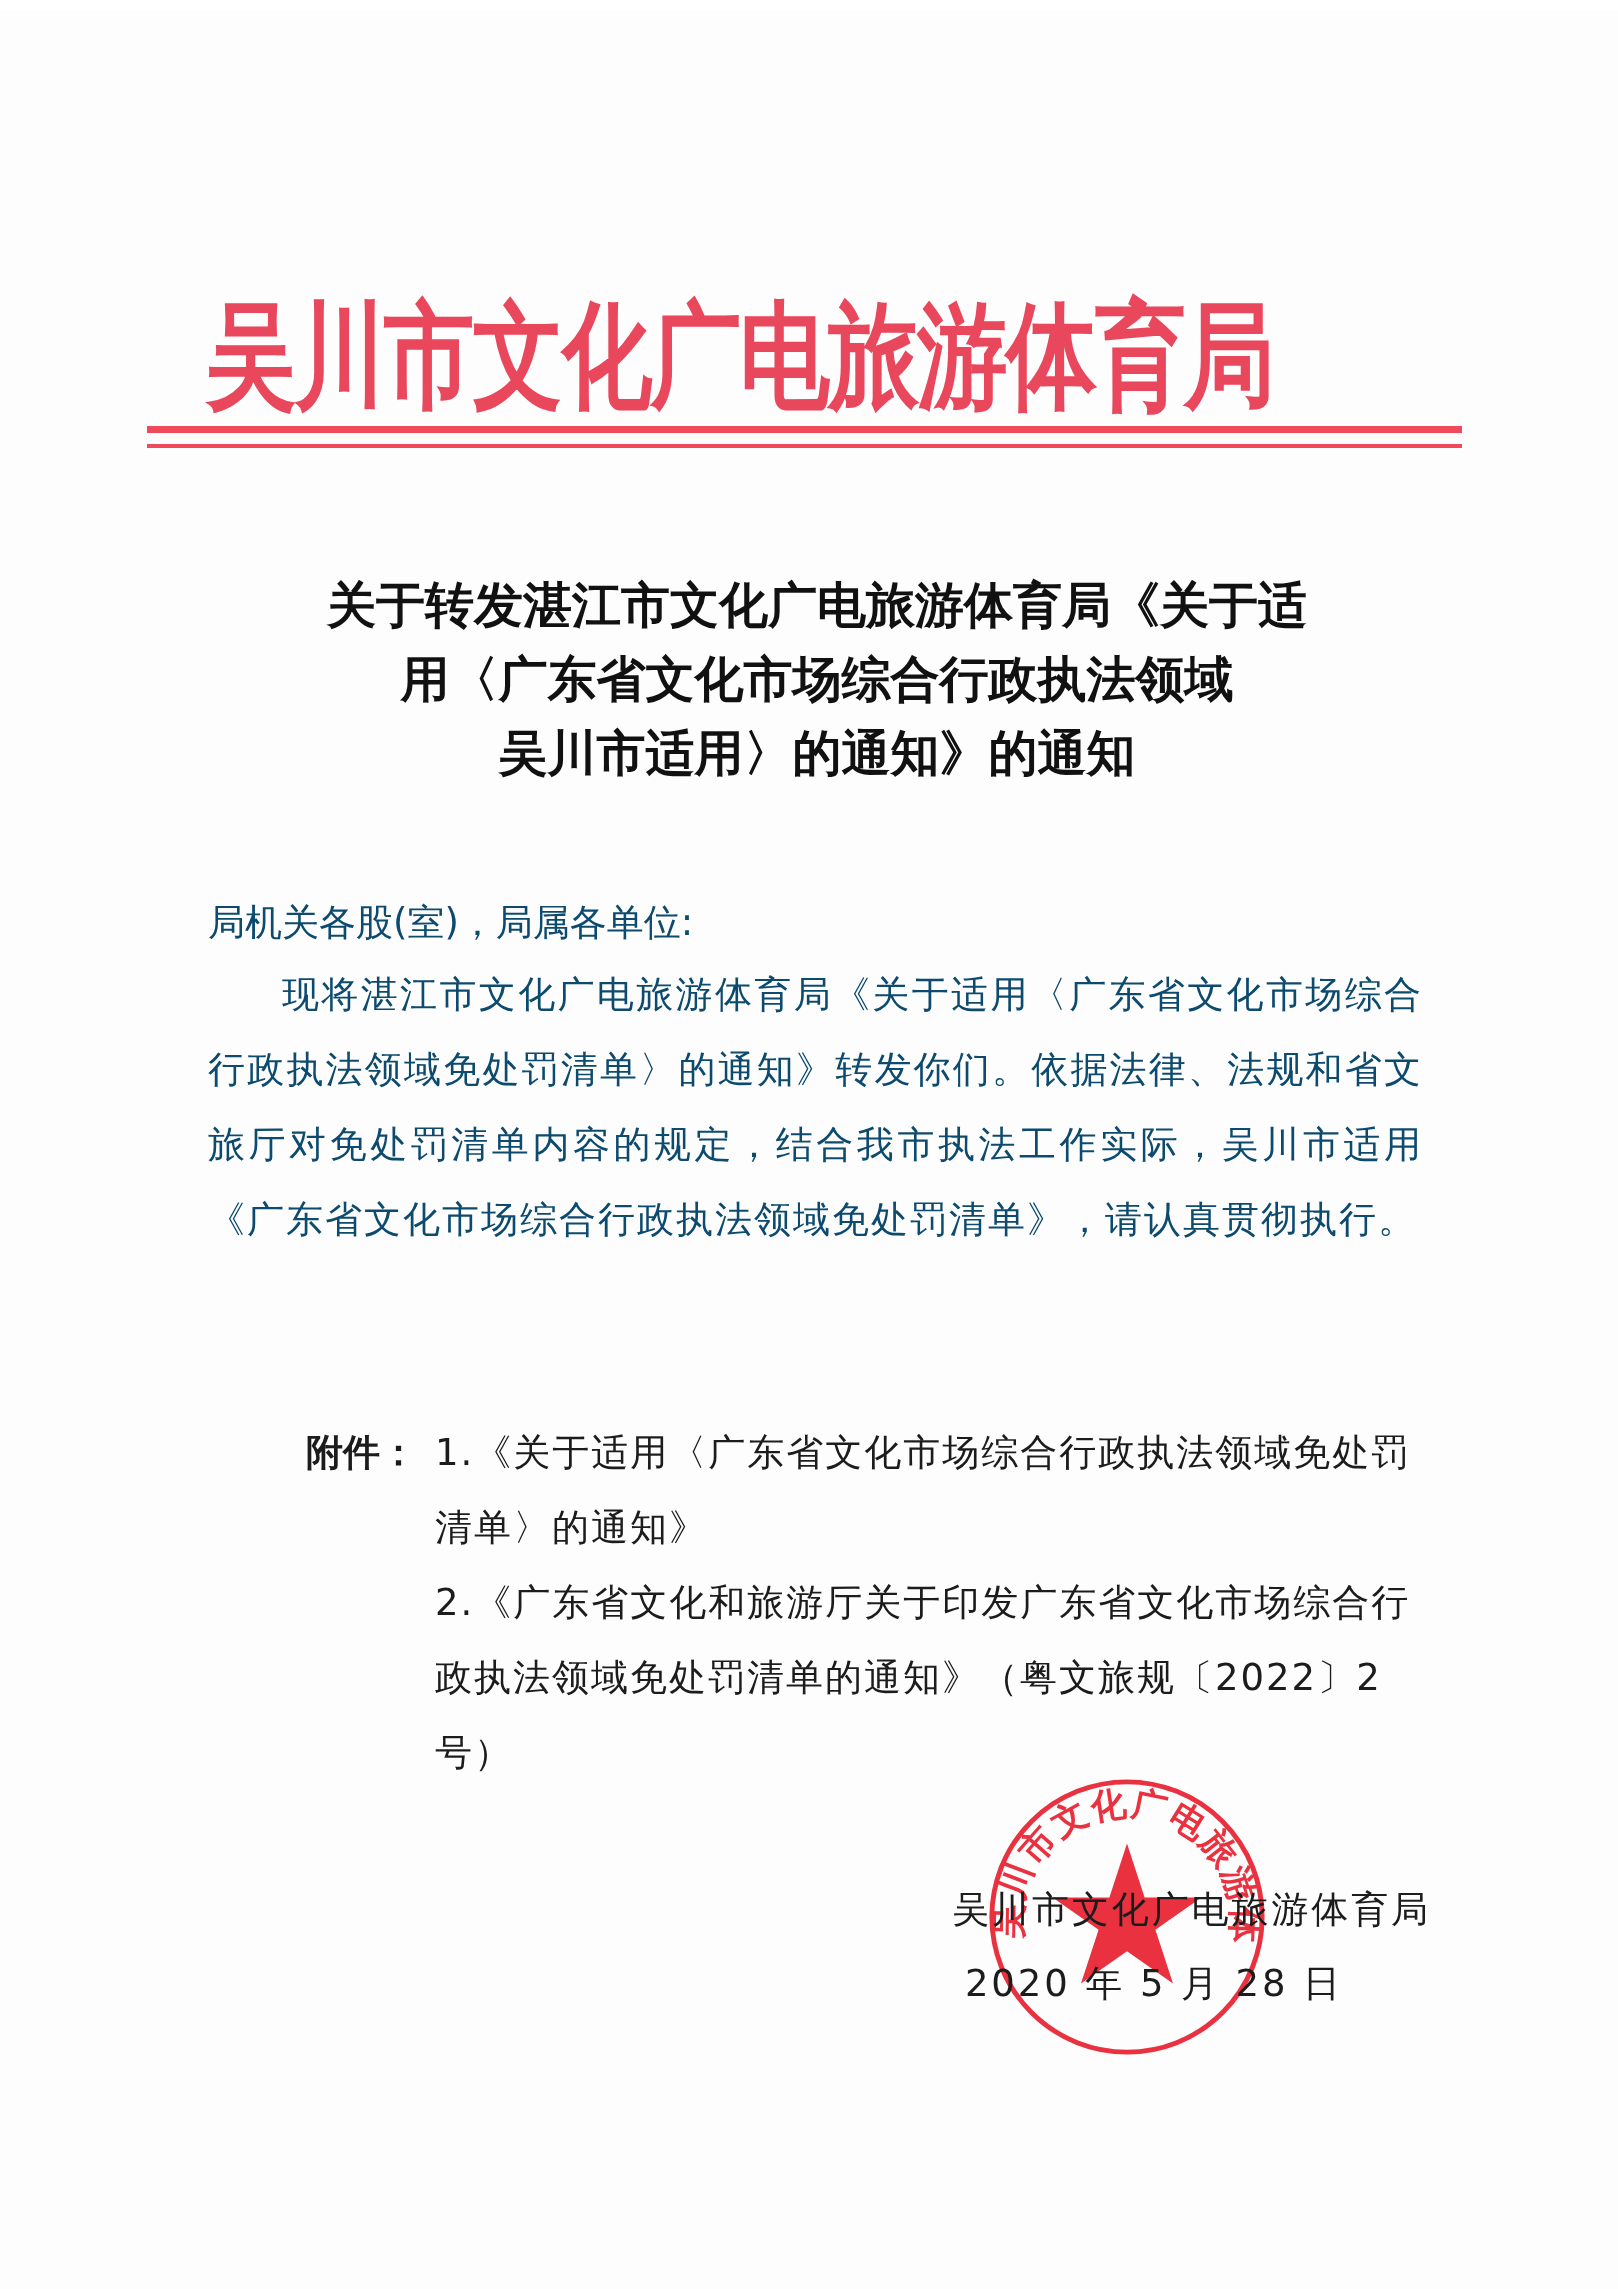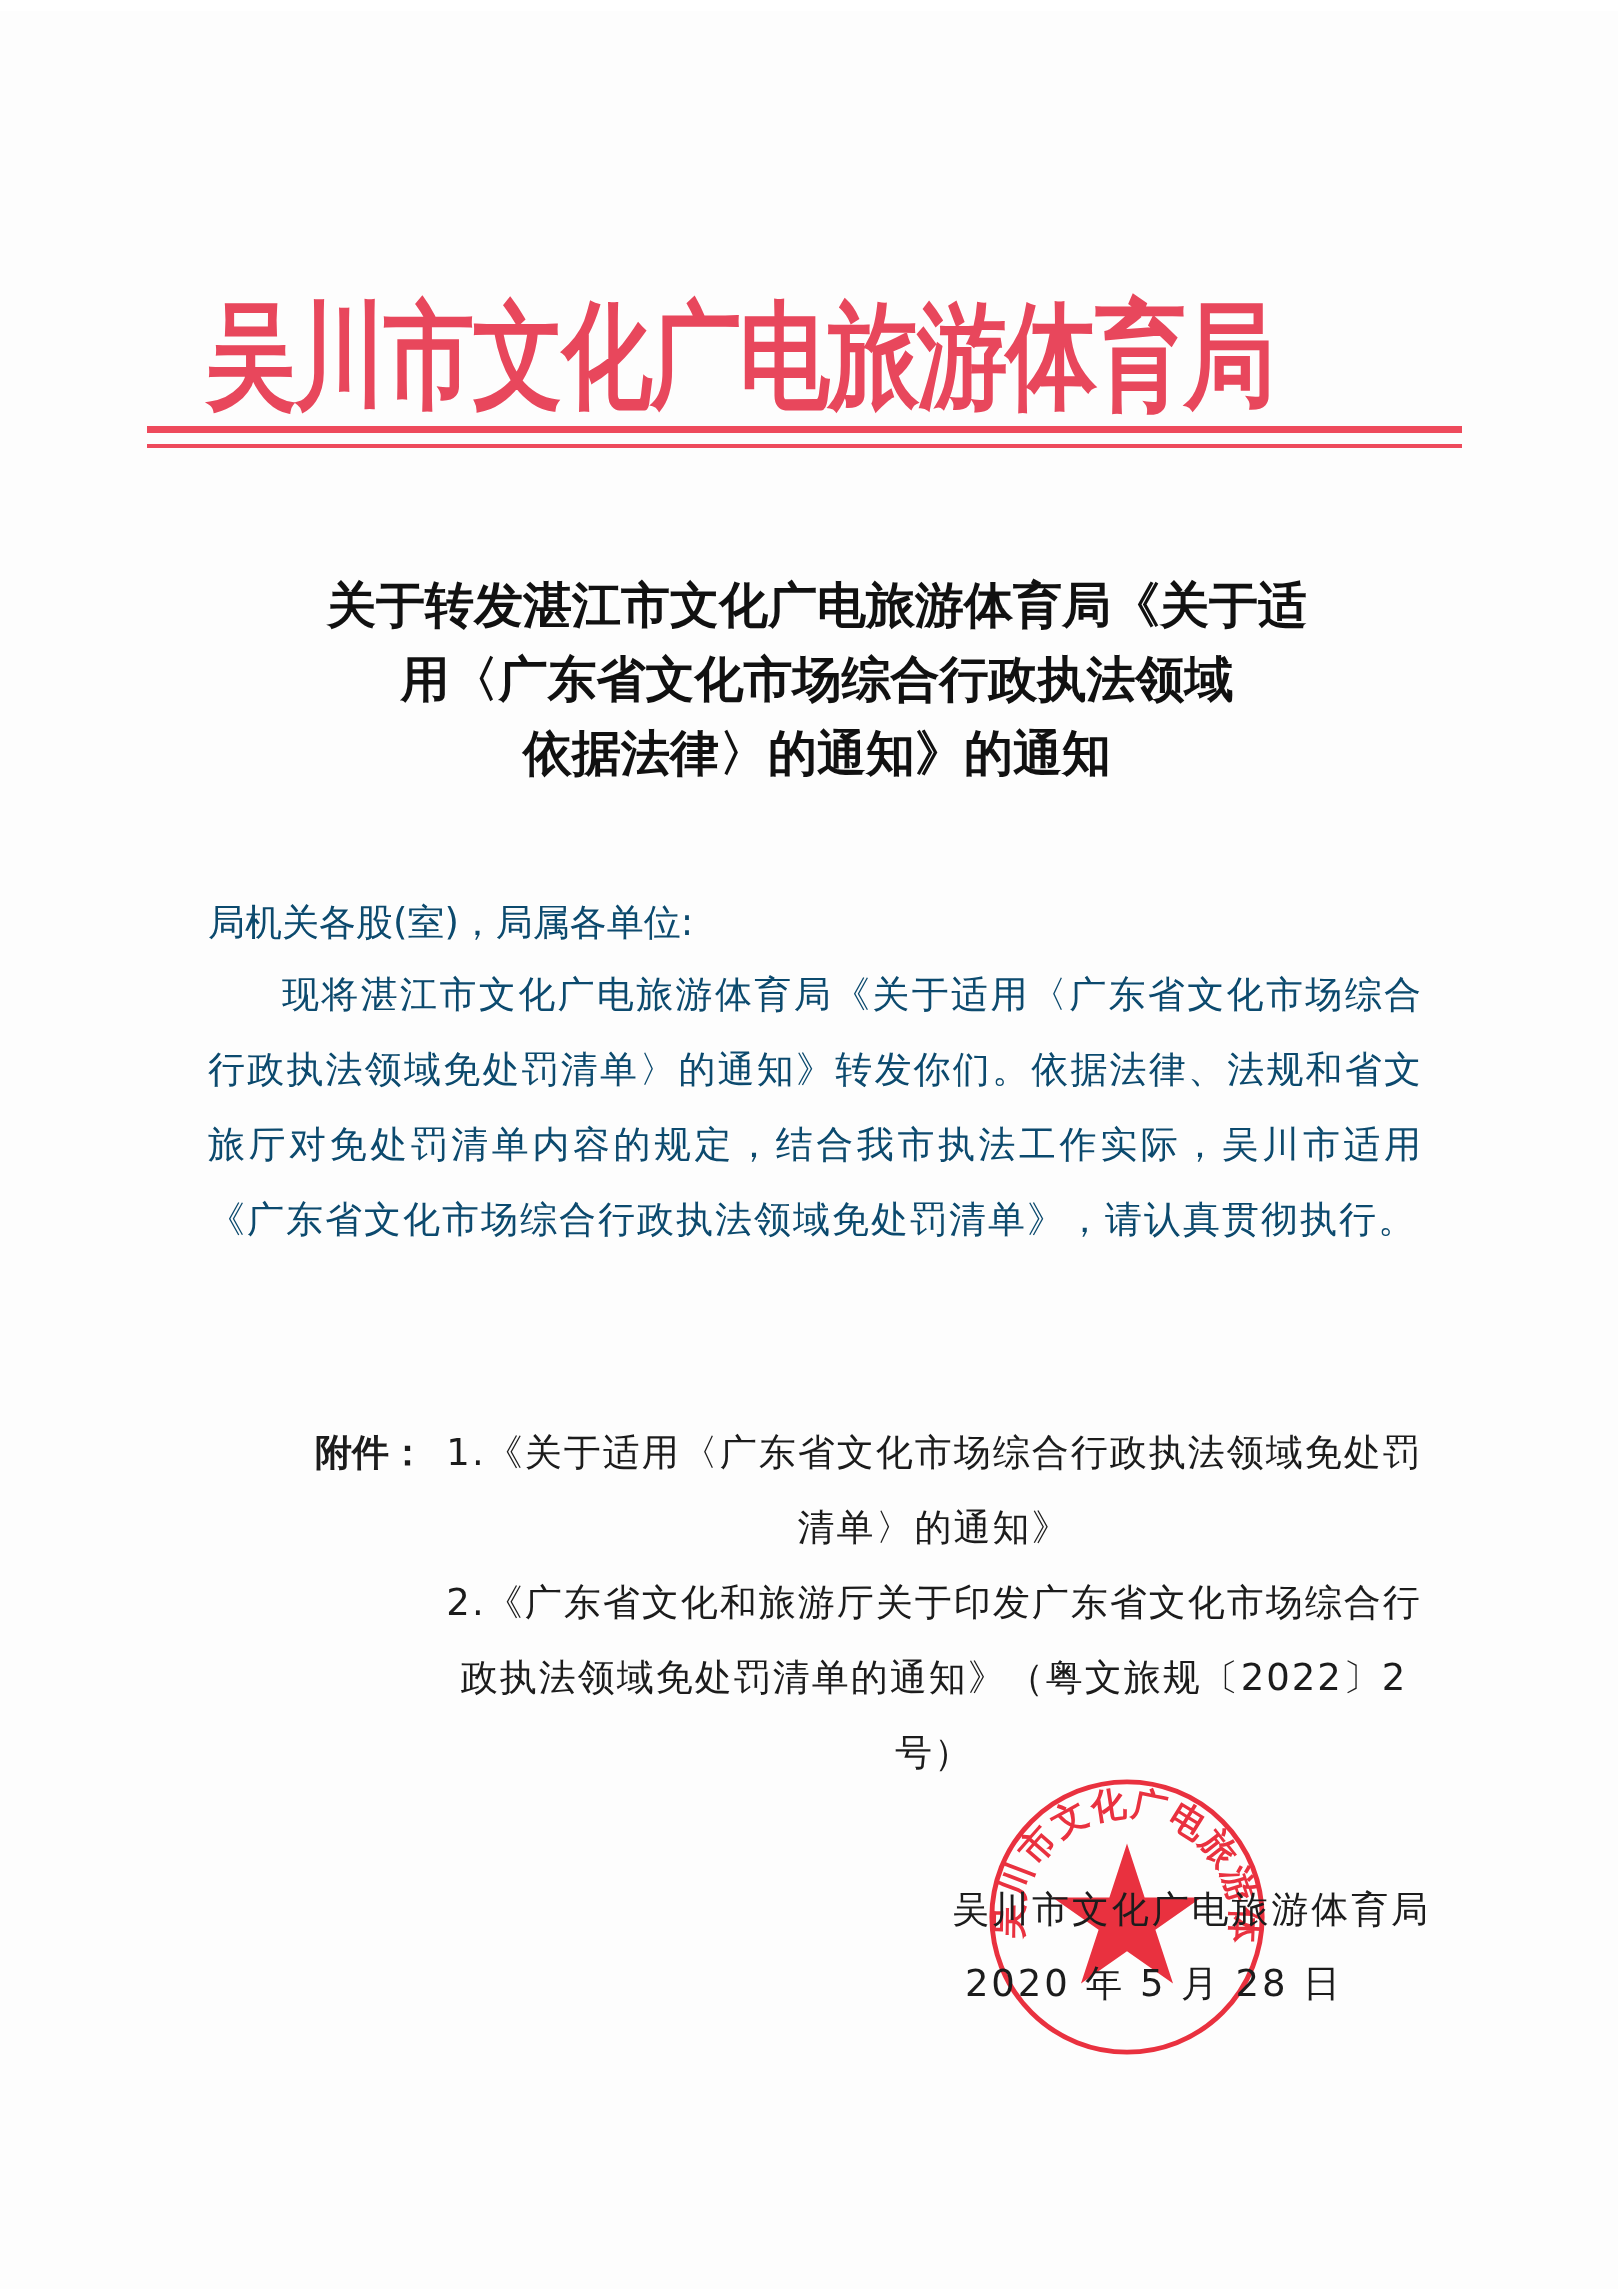--- a/index.html
+++ b/index.html
@@ -21,21 +21,21 @@
 
   .body { position: absolute; left: 208px; top: 874px; width: 1215px;
           font-size: 37px; line-height: 75px; color: #0c4a6e;
           font-family: "DejaVu Sans", "Liberation Sans", sans-serif; }
   .salutation { white-space: nowrap; }
   .para { text-indent: 2em; text-align: justify; letter-spacing: 2px; font-family: Liberation Mono, monospace; }
 
   .attach { position: absolute; left: 306px; top: 1404px; width: 1127px;
             font-size: 37px; line-height: 75px; color: #1c1c1c;
             font-family: "DejaVu Sans", "Liberation Sans", sans-serif; }
-  .attach-row { display: flex; text-align: center; }
+  .attach-row { display: flex; }
   .attach-label { font-weight: bold; width: 129px; flex: none; white-space: nowrap; }
   .attach-items { flex: 1; letter-spacing: 2px; }
   .attach-item { text-indent: 0; }
 
   .sign { position: absolute; left: 882px; top: 1862px; width: 549px;
           font-size: 37px; line-height: 74px; color: #1c1c1c; text-align: right;
           font-family: "DejaVu Sans", "Liberation Sans", sans-serif; letter-spacing: 2.9px; z-index: 3; }
   .sign .date { padding-right: 88px; }
 
   .seal { position: absolute; left: 985px; top: 1764px; width: 284px; height: 284px; z-index: 2; opacity: 0.92; }
@@ -45,21 +45,21 @@
 
 <div class="page">
 
   <div class="masthead">吴川市文化广电旅游体育局</div>
   <div class="rule-thick"></div>
   <div class="rule-thin"></div>
 
   <div class="title">
     <div>关于转发湛江市文化广电旅游体育局《关于适</div>
     <div>用〈广东省文化市场综合行政执法领域</div>
-    <div>依据法律〉的通知》的通知</div>
+    <div>吴川市适用〉的通知》的通知</div>
   </div>
 
   <div class="body">
     <div class="salutation">局机关各股(室)，局属各单位:</div>
     <div class="para">现将湛江市文化广电旅游体育局《关于适用〈广东省文化市场综合行政执法领域免处罚清单〉的通知》转发你们。依据法律、法规和省文旅厅对免处罚清单内容的规定，结合我市执法工作实际，吴川市适用《广东省文化市场综合行政执法领域免处罚清单》，请认真贯彻执行。</div>
   </div>
 
   <div class="attach">
     <div class="attach-row">
       <div class="attach-label">附件：</div>

